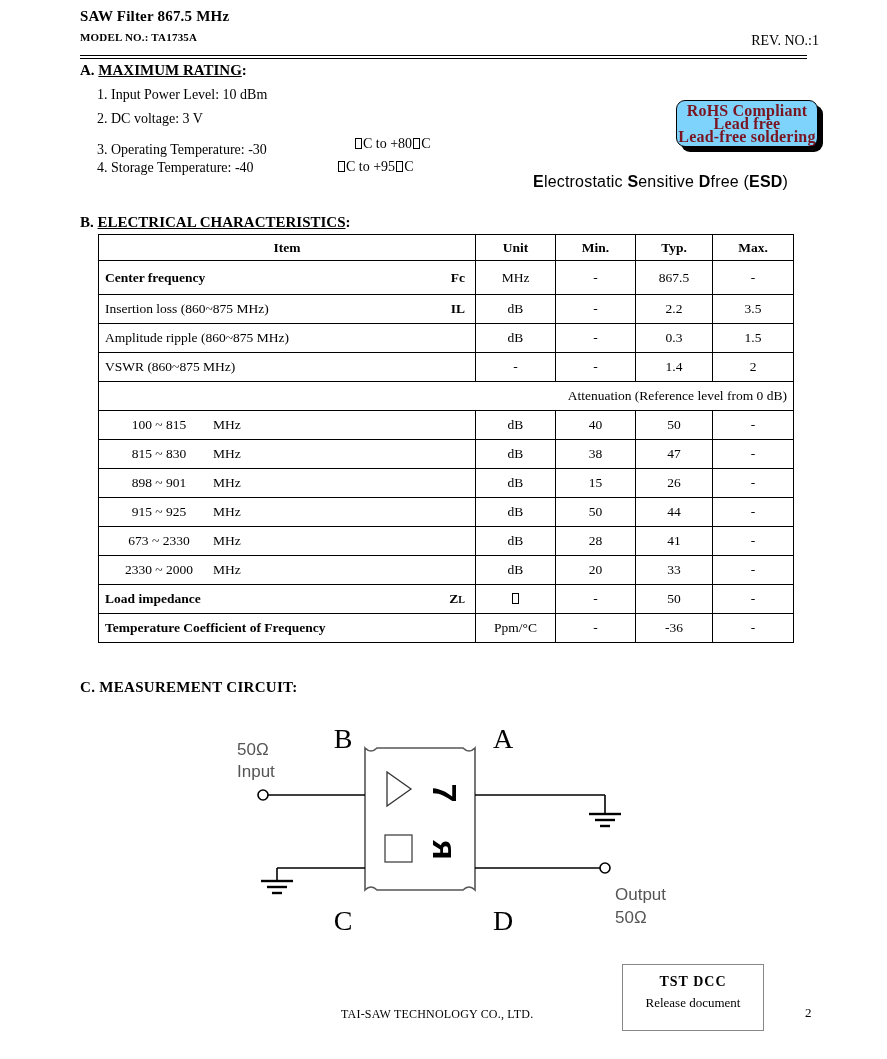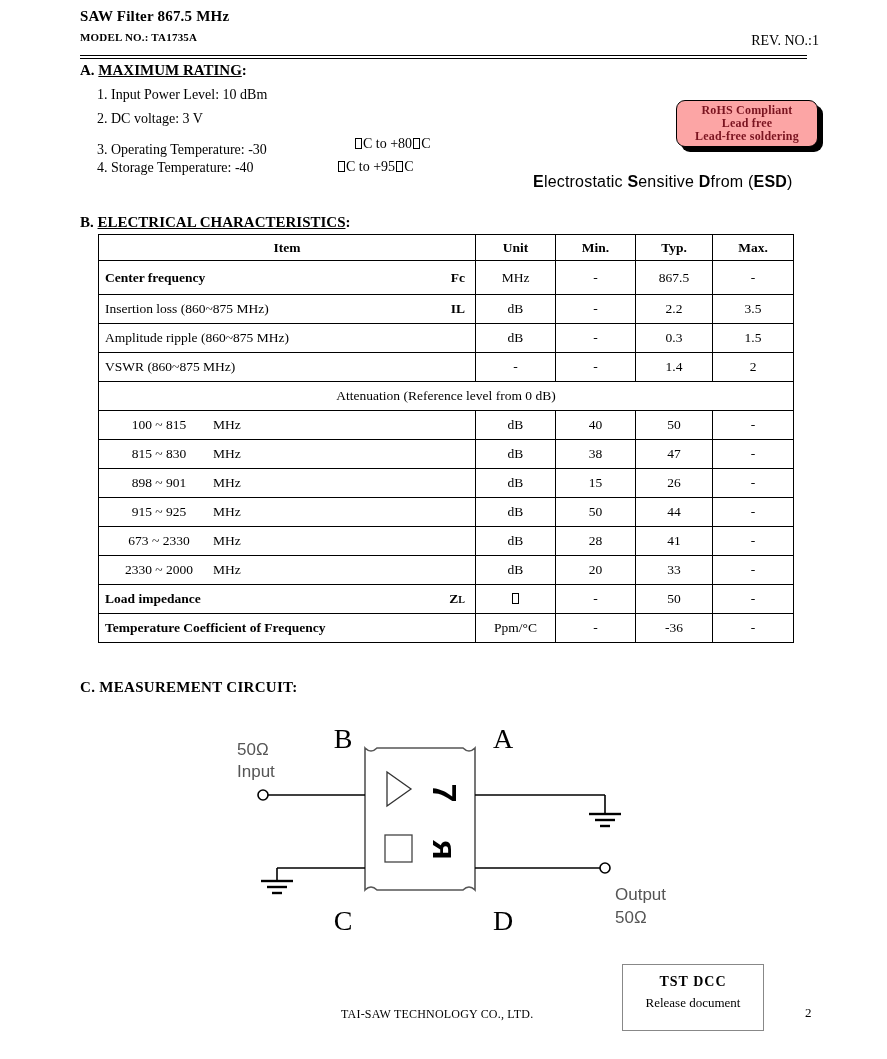--- a/index.html
+++ b/index.html
@@ -72,28 +72,28 @@
   
   .rohs-wrap { position: absolute; left: 676px; top: 100px; }
   .rohs-shadow {
     position: absolute; left: 5px; top: 5px;
     width: 142px; height: 47px;
     background: #000; border-radius: 9px;
   }
   .rohs {
     position: relative;
     width: 142px; height: 47px;
-    background: #fca5a5;
+    background: #7dd3fc;
     border: 1.5px solid #000;
     border-radius: 9px;
     box-sizing: border-box;
     display: flex; flex-direction: column;
     align-items: center; justify-content: center;
     color: #7a1420;
-    font-weight: bold; font-size: 12px; line-height: 13px;
+    font-weight: bold; font-size: 16px; line-height: 13px;
     letter-spacing: .2px;
   }
 
   .esd {
     position: absolute; left: 533px; top: 173px;
     font-family: "Liberation Sans", "DejaVu Sans", sans-serif;
     font-size: 16px;
     letter-spacing: .2px;
     white-space: nowrap;
   }
@@ -128,21 +128,21 @@
 
   .ctr { text-align: center; }
   .hd  { text-align: center; font-weight: bold; }
   .bold { font-weight: bold; }
   .item-flex {
     display: flex; align-items: center; justify-content: space-between;
     width: 100%;
   }
   .sym { font-weight: bold; padding-right: 4px; }
   .sym sub { font-size: 10px; font-weight: bold; vertical-align: baseline; }
-  .atten-cell { text-align: center; }
+  .atten-cell { text-align: right; }
   .freq-cell { padding-left: 72px; }
   .freq-cell .rng { display: inline-block; width: 108px; text-align: center; }
   .tall { height: 34px; }
   .mid { height: 29px; }
 
   
   .secC {
     position: absolute; left: 80px; top: 679px;
     font-size: 15px; font-weight: bold; letter-spacing: .3px;
   }
@@ -212,21 +212,21 @@
 
   <div class="rohs-wrap">
     <div class="rohs-shadow"></div>
     <div class="rohs">
       <div>RoHS Compliant</div>
       <div>Lead free</div>
       <div>Lead-free soldering</div>
     </div>
   </div>
 
-  <div class="esd"><b>E</b><span>lectrostatic </span><b>S</b><span>ensitive </span><b>D</b><span>from (</span><b>ESD</b><span>)</span></div>
+  <div class="esd"><b>E</b><span>lectrostatic </span><b>S</b><span>ensitive </span><b>D</b><span>free (</span><b>ESD</b><span>)</span></div>
 
   <div class="secB">
     <span>B.</span>
     <span class="u">ELECTRICAL CHARACTERISTICS</span><span>:</span>
   </div>
 
   <table class="spec">
     <colgroup>
       <col class="c-item">
         <col class="c-unit">

